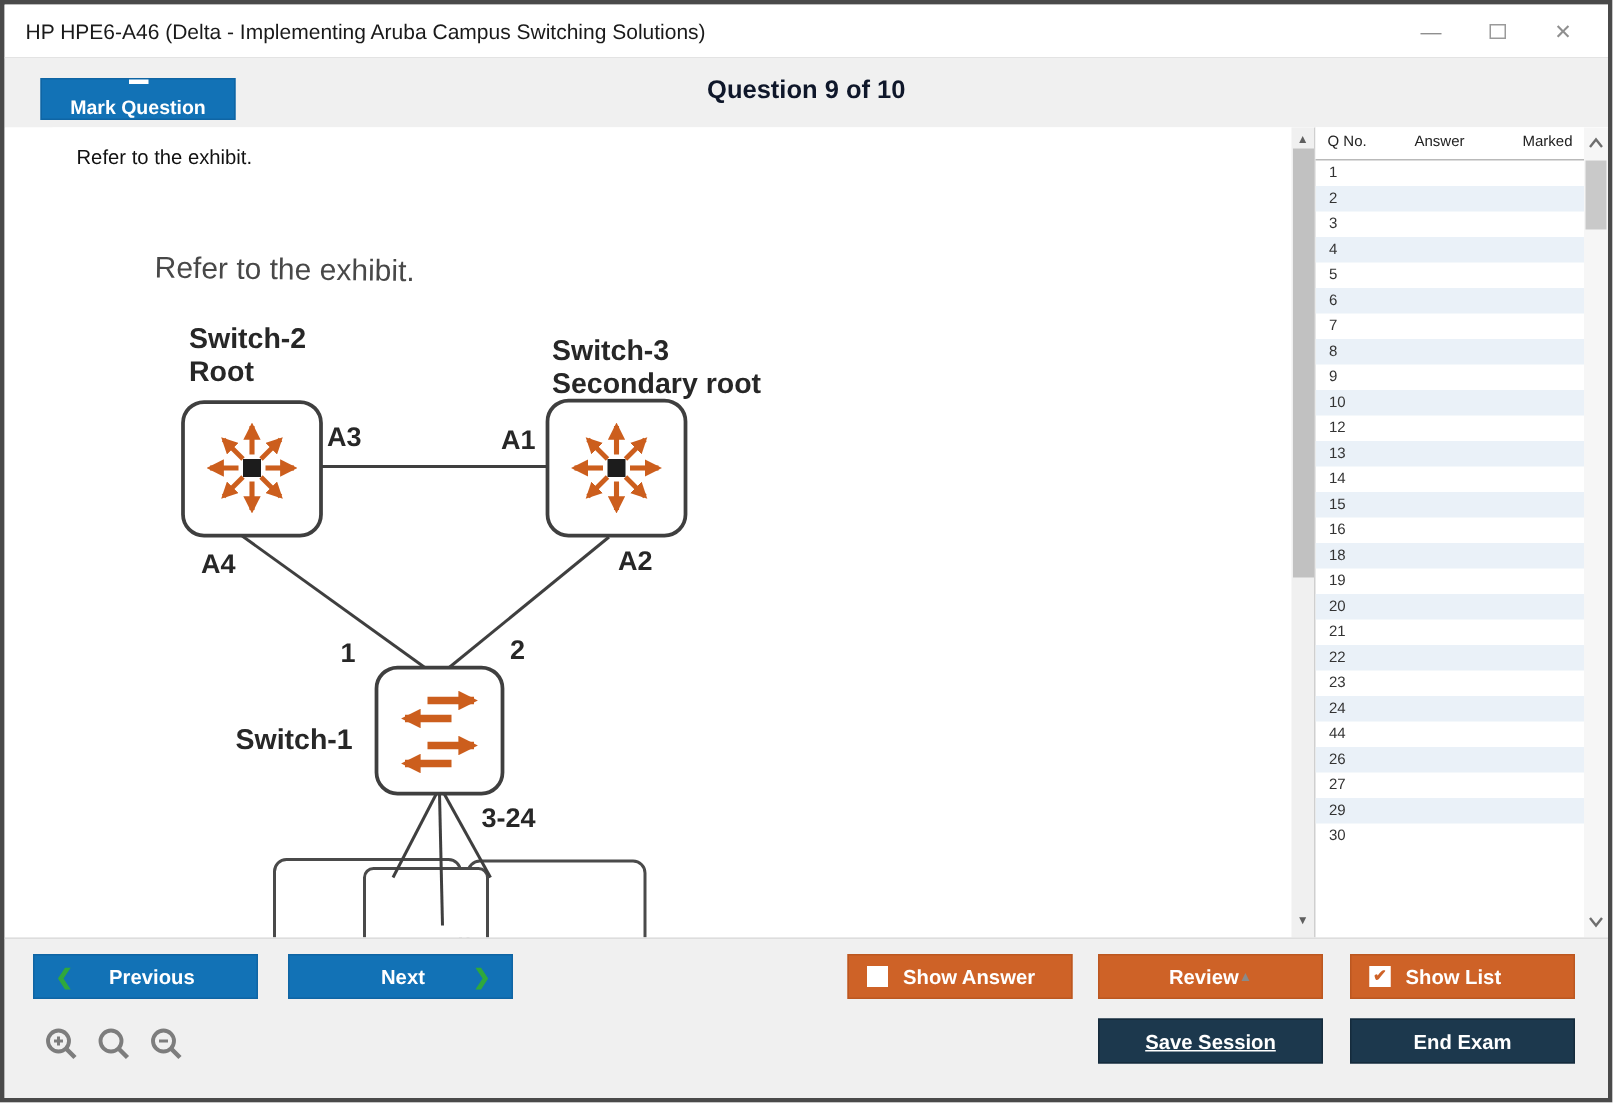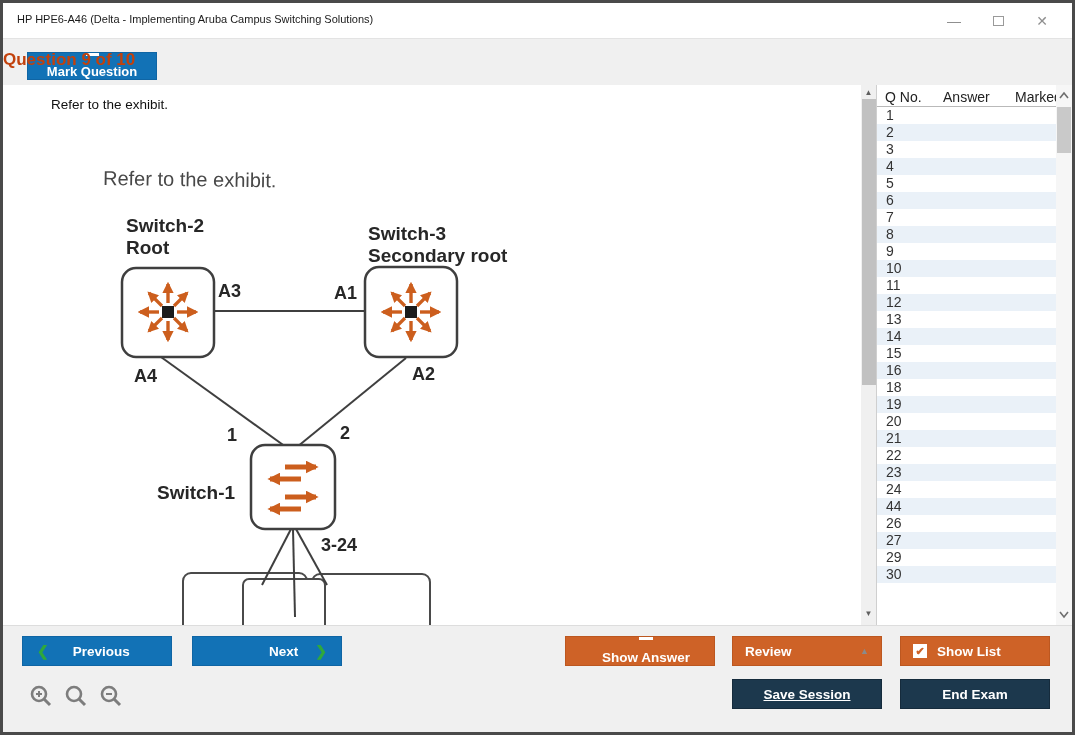--- a/index.html
+++ b/index.html
@@ -1,68 +1,68 @@
 <!DOCTYPE html>
 <html><head>
 <meta charset="utf-8">
 <style>
   * { margin:0; padding:0; box-sizing:border-box; }
   html,body { width:1075px; height:735px; background:#e8e8e8; font-family:"Liberation Sans", sans-serif; }
   .window { position:relative; width:1075px; height:735px; background:#ffffff; border:3px solid #4a4a4a; overflow:hidden; }
 
   
   .titlebar { position:relative; height:36px; background:#ffffff; border-bottom:1px solid #e3e3e3; }
-  .titlebar .title { position:absolute; left:14px; top:10px; font-size:11px; color:#1a1a1a; }
+  .titlebar .title { position:absolute; left:14px; top:10px; font-size:14px; color:#1a1a1a; }
   .winctrls { position:absolute; right:8px; top:0; height:36px; display:flex; align-items:center; }
   .winbtn { width:44px; height:30px; display:flex; align-items:center; justify-content:center; color:#8f8f8f; font-size:14px; cursor:default; }
   .winbtn .maxbox { width:11px; height:10px; border:1.5px solid #9a9a9a; display:inline-block; }
 
   
   .toolbar { position:relative; height:46px; background:#f0f0f0; }
   .mark-btn { position:absolute; left:24px; top:13px; height:28px; min-width:130px; background:#1272b6; color:#ffffff; border:1px solid #0f65a4; display:flex; align-items:center; gap:8px; padding:0 0; font-size:13px; font-weight:bold; cursor:pointer;flex-direction:column; }
-  .q-counter { position:absolute; left:0; right:0; top:11px; text-align:left; font-size:17px; font-weight:bold; color:#c2410c; }
+  .q-counter { position:absolute; left:0; right:0; top:11px; text-align:center; font-size:17px; font-weight:bold; color:#0f172a; }
 
   
   .content { position:relative; display:flex; height:540px; background:#ffffff; }
   .main { position:relative; width:851px; height:672px; overflow:hidden; background:#ffffff;margin-left:32px; }
   .prompt { position:absolute; left:16px; top:12px; font-size:13.5px; color:#111111; }
   .exhibit-svg { position:absolute; left:0; top:0; }
 
   
   .vscroll { position:relative; width:16px; background:#f0f0f0; }
   .vscroll .arr { position:absolute; left:0; width:16px; height:15px; display:flex; align-items:center; justify-content:center; font-size:8px; color:#5f5f5f; }
   .vscroll .arr.up { top:0; }
   .vscroll .arr.down { bottom:4px; }
   .vscroll .thumb { position:absolute; left:1px; width:14px; background:#c1c1c1; }
 
   
-  .qlist { position:relative; width:202px; height:540px; background:#ffffff; border-left:1px solid #cfcfcf; font-size:14px; }
+  .qlist { position:relative; width:202px; height:540px; background:#ffffff; border-left:1px solid #cfcfcf; font-size:10px; }
   .qlist-header { position:relative; height:22px; border-bottom:1px solid #b9b9b9; background:#ffffff; color:#222222; }
   .qlist-header span { position:absolute; top:4px; }
   .qh-qno { left:8px; } .qh-answer { left:66px; } .qh-marked { left:138px; }
   .qrows { position:absolute; top:22px; left:0; width:186px; height:518px; overflow:hidden; }
   .qrow { height:17px; line-height:17px; padding-left:9px; color:#333333; cursor:pointer; }
   .qrow:nth-child(even) { background:#eaf1f8; }
   .list-scroll { position:absolute; right:0; top:0; width:16px; height:540px; background:#f6f6f6; }
   .list-scroll .thumb { position:absolute; left:1px; top:22px; width:14px; height:46px; background:#c9c9c9; }
   .chev { position:absolute; left:1px; width:14px; height:16px; }
   .chev.up { top:3px; } .chev.down { bottom:3px; }
 
   
   .footer { position:relative; height:107px; background:#f0f0f0; border-top:1px solid #dddddd; }
   .btn { position:absolute; height:30px; width:150px; display:flex; align-items:center; justify-content:center; font-size:13.5px; font-weight:bold; color:#ffffff; cursor:pointer; }
   .btn-blue { background:#1272b6; border:1px solid #0f65a4; }
   .btn-orange { background:#ce6227; border:1px solid #bc5720; }
   .btn-navy { background:#1c384d; border:1px solid #152b3c; }
   .chevgreen { color:#2fa83c; font-size:14px; font-weight:bold; }
   .btn .cb { width:14px; height:14px; background:#ffffff; border:1px solid #ffffff; display:inline-flex; align-items:center; justify-content:center; font-size:11px; color:#ce6227; line-height:1; }
   .prev-btn { left:19px; top:10px; justify-content:flex-start; padding-left:14px; gap:24px; }
-  .next-btn { left:189px; top:10px; justify-content:flex-end; padding-right:14px; gap:17px; }
-  .showanswer-btn { left:562px; top:10px; justify-content:flex-start; padding-left:12px; gap:10px;flex-direction:column; }
-  .review-btn { left:729px; top:10px; justify-content:space-between; padding:0 12px; }
+  .next-btn { left:189px; top:10px; justify-content:flex-end; padding-right:14px; gap:32px; }
+  .showanswer-btn { left:562px; top:10px; justify-content:flex-start; padding-left:12px; gap:10px; }
+  .review-btn { left:729px; top:10px; padding:0 12px; }
   .review-caret { color:#8a8a8a; font-size:9px; }
   .showlist-btn { left:897px; top:10px; justify-content:flex-start; padding-left:12px; gap:10px; }
   .savesession-btn { left:729px; top:53px;text-decoration:underline; }
   .endexam-btn { left:897px; top:53px; }
   .zoomgroup { position:absolute; left:25px; top:58px; display:flex; gap:9px; }
   .zoomgroup svg { cursor:pointer; }
 </style>
 </head>
 <body>
 
@@ -172,21 +172,20 @@
           <div class="qrow">1</div>
           <div class="qrow">2</div>
           <div class="qrow">3</div>
           <div class="qrow">4</div>
           <div class="qrow">5</div>
           <div class="qrow">6</div>
           <div class="qrow">7</div>
           <div class="qrow">8</div>
           <div class="qrow">9</div>
           <div class="qrow">10</div>
-          <div class="qrow">11</div>
           <div class="qrow">12</div>
           <div class="qrow">13</div>
           <div class="qrow">14</div>
           <div class="qrow">15</div>
           <div class="qrow">16</div>
           <div class="qrow">18</div>
           <div class="qrow">19</div>
           <div class="qrow">20</div>
           <div class="qrow">21</div>
           <div class="qrow">22</div>

